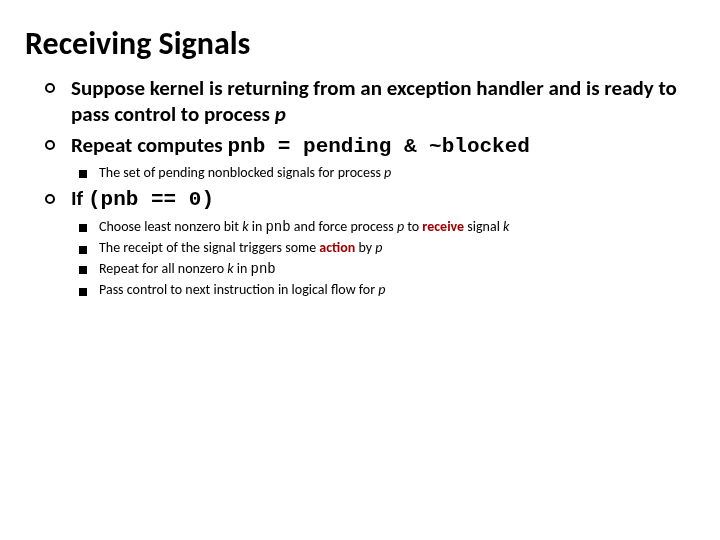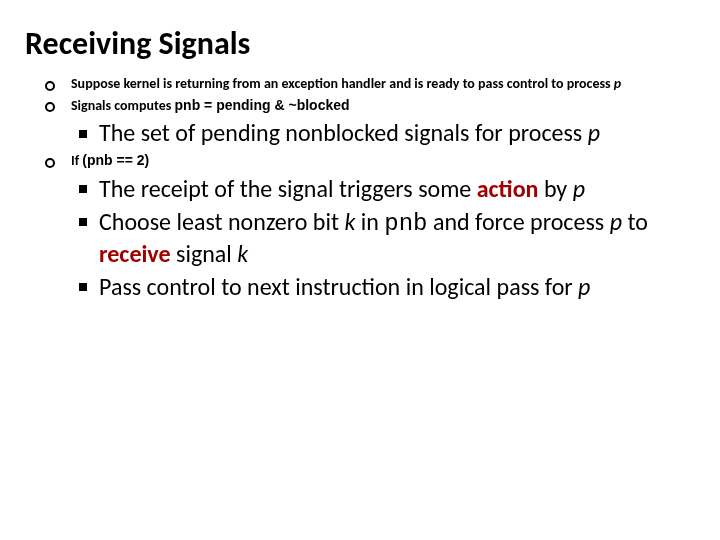--- a/index.html
+++ b/index.html
@@ -26,21 +26,21 @@
   }
   ul.top {
     list-style: none;
     margin: 0;
     padding: 0 0 0 20px;
   }
   ul.top > li {
     position: relative;
     padding-left: 26px;
     margin: 4px 0;
-    font-size: 14px;
+    font-size: 21px;
     font-weight: 700;
     line-height: 1.25;
   }
   ul.top > li::before {
     content: "";
     position: absolute;
     left: 0;
     top: 0.40em;
     width: 10px;
     height: 10px;
@@ -50,74 +50,77 @@
   }
   ul.sub {
     list-style: none;
     margin: 2px 0 4px 0;
     padding: 0 0 0 54px;
   }
   ul.sub > li {
     position: relative;
     padding-left: 20px;
     margin: 3px 0;
-    font-size: 24px;
+    font-size: 14px;
     font-weight: 400;
     line-height: 1.25;
   }
   ul.sub > li::before {
     content: "";
     position: absolute;
     left: 0;
     top: 0.48em;
     width: 8px;
     height: 8px;
     background: #000;
   }
   .ital { font-style: italic; }
-  .code { font-family: Liberation Sans, sans-serif; font-weight: 700; }
+  .code { font-family: Liberation Mono, monospace; font-weight: 700; }
   .code-nw { font-family: "Courier New", monospace; }
   .accent { color: #a00000; font-weight: 700; }
 </style>
 </head>
 <body>
 
 <div class="slide">
   <h1 class="title">Receiving Signals</h1>
 
   <ul class="top">
 
     <li>
       <span>Suppose kernel is returning from an exception handler and is ready to pass control to process </span><span class="ital">p</span>
     </li>
 
     <li>
-      <span>Signals computes </span><span class="code">pnb = pending &amp; ~blocked</span>
+      <span>Repeat computes </span><span class="code">pnb = pending &amp; ~blocked</span>
     </li>
   </ul>
 
   <ul class="sub">
     <li>
       <span>The set of pending nonblocked signals for process </span><span class="ital">p</span>
     </li>
   </ul>
 
   <ul class="top">
     <li>
-      <span>If </span><span class="code">(pnb == 2)</span>
+      <span>If </span><span class="code">(pnb == 0)</span>
     </li>
   </ul>
 
 
 
   <ul class="sub">
     <li>
+      <span>Choose least nonzero bit </span><span class="ital">k</span><span> in </span><span class="code-nw">pnb</span><span>  and force process </span><span class="ital">p</span><span> to </span><span class="accent">receive</span><span> signal </span><span class="ital">k</span>
+    </li>
+    <li>
       <span>The receipt of the signal triggers some </span><span class="accent">action</span><span> by </span><span class="ital">p</span>
     </li>
     <li>
-      <span>Choose least nonzero bit </span><span class="ital">k</span><span> in </span><span class="code-nw">pnb</span><span>  and force process </span><span class="ital">p</span><span> to </span><span class="accent">receive</span><span> signal </span><span class="ital">k</span>
+      <span>Repeat for all nonzero </span><span class="ital">k</span><span> in </span><span class="code-nw">pnb</span>
     </li>
     <li>
-      <span>Pass control to next instruction in logical pass for </span><span class="ital">p</span>
+      <span>Pass control to next instruction in logical flow for </span><span class="ital">p</span>
     </li>
   </ul>
 
 </div>
 
 </body></html>

